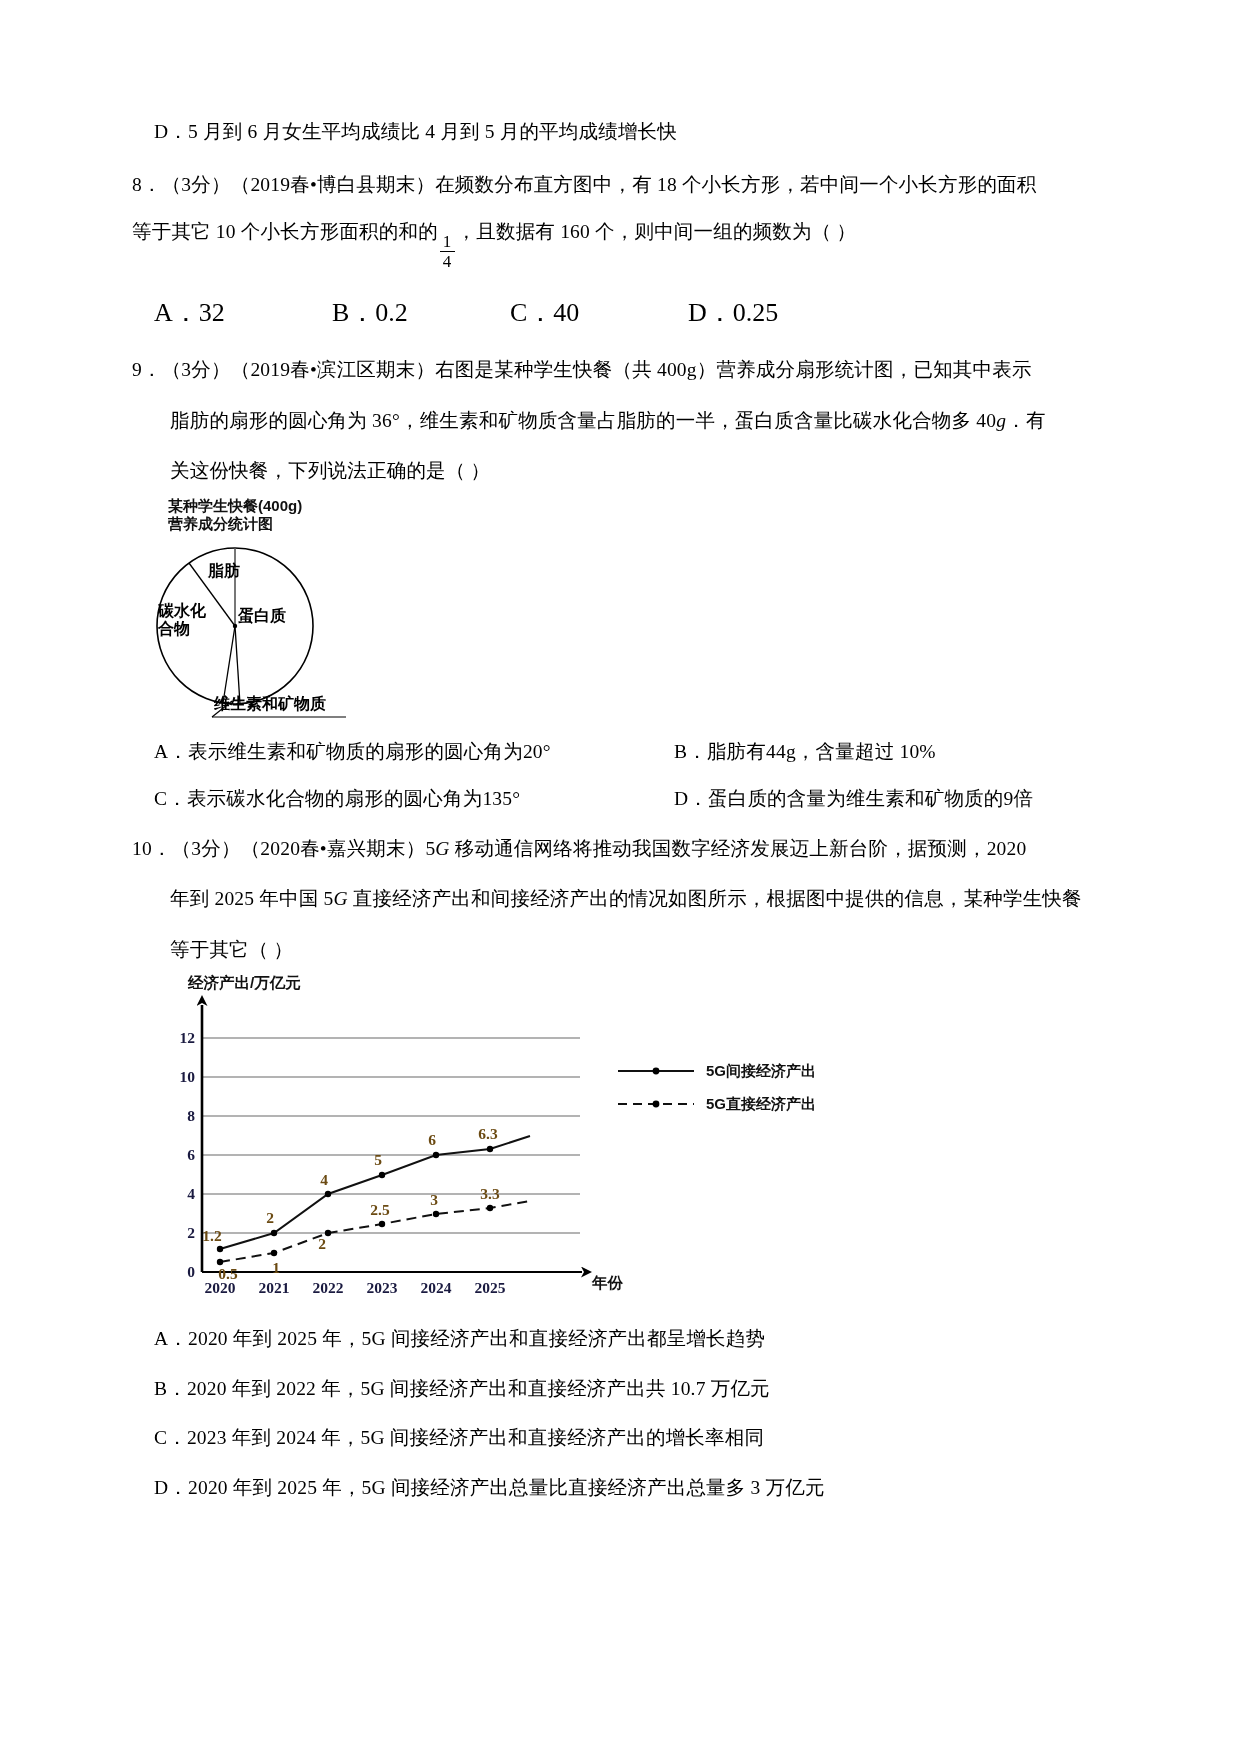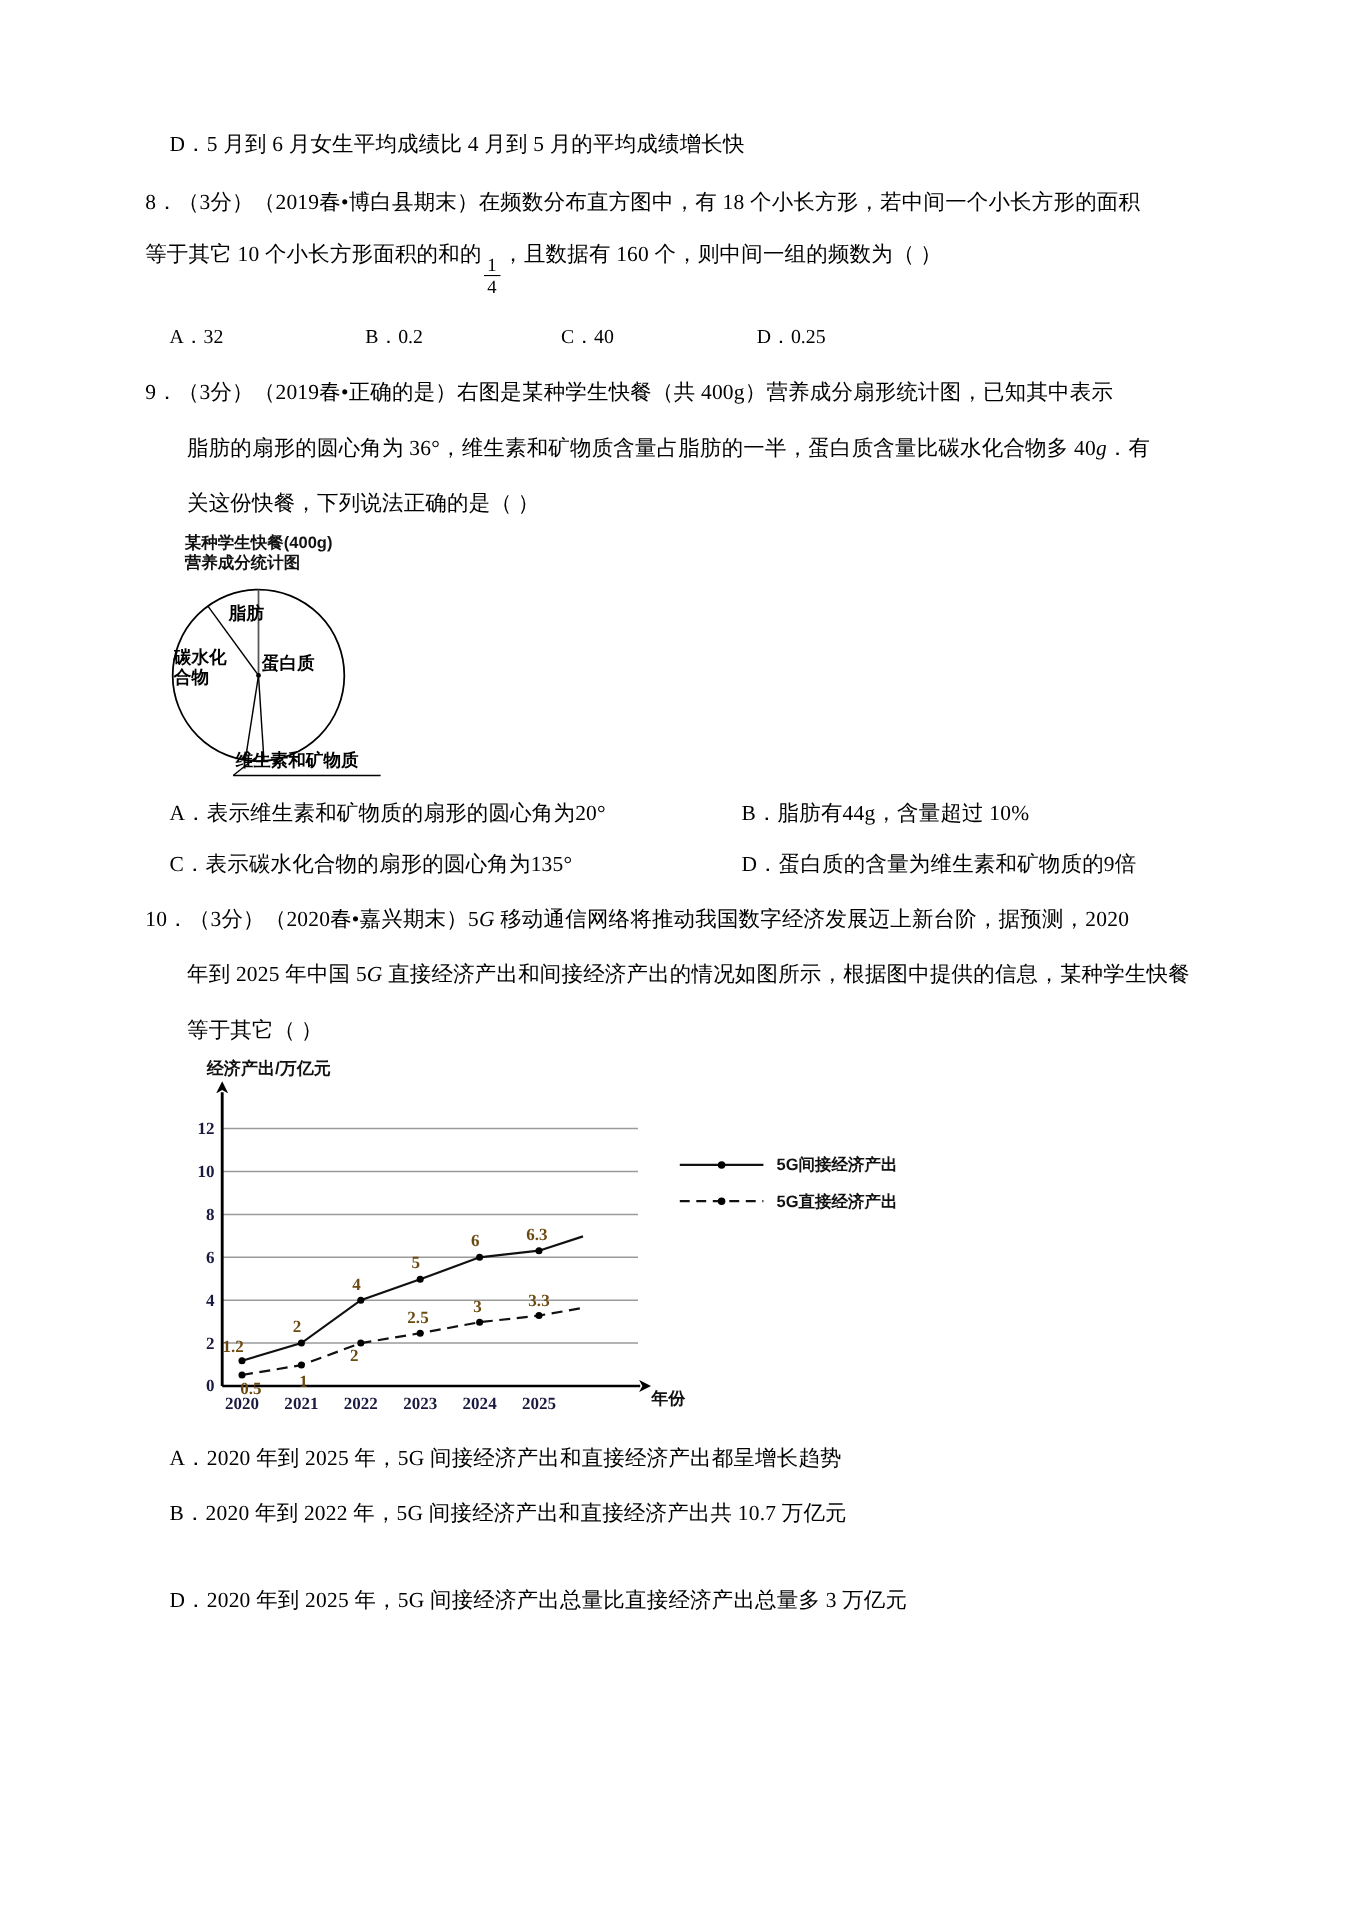--- a/index.html
+++ b/index.html
@@ -53,21 +53,21 @@
     width:100%;
     min-width:14px;
     border-top:1.3px solid #000;
     margin:1px 0;
   }
   .frac .den{ font-size:17px; padding:0 3px; }
 
   
   .opts{
     display:flex;
-    font-size:18px;
+    font-size:26px;
     padding-left:22px;
   }
   .opts > span{ display:inline-block; }
 
   
   .pie-wrap{
     position:relative;
     width:330px;height:225px;
     margin-left:18px;
   }
@@ -163,21 +163,21 @@
 
   <div class="opts">
     <span style="width:178px">A．32</span>
     <span style="width:178px">B．0.2</span>
     <span style="width:178px">C．40</span>
     <span>D．0.25</span>
   </div>
 
   <div class="gap-b"></div>
 
-  <div class="line indent-q"><span>9．</span><span>（3分）</span><span>（2019春•正确的是）</span><span>右图是某种学生快餐（共 400g）营养成分扇形统计图，已知其中表示</span></div>
+  <div class="line indent-q"><span>9．</span><span>（3分）</span><span>（2019春•滨江区期末）</span><span>右图是某种学生快餐（共 400g）营养成分扇形统计图，已知其中表示</span></div>
 
   <div style="height:31px"></div>
 
   <div class="line indent-cont"><span>脂肪的扇形的圆心角为 36°，维生素和矿物质含量占脂肪的一半，蛋白质含量比碳水化合物多 40</span><span class="it">g</span><span>．有</span></div>
 
   <div style="height:31px"></div>
 
   <div class="line indent-cont">关这份快餐，下列说法正确的是（      ）</div>
 
   <div style="height:16px"></div>
@@ -328,16 +328,17 @@
     <div class="legend-txt" style="left:556px;top:122px;">5G直接经济产出</div>
     <div class="xcap" style="left:442px;top:300px;">年份</div>
   </div>
 
   <div style="height:26px"></div>
 
   <div class="line indent-opt">A．2020 年到 2025 年，5G 间接经济产出和直接经济产出都呈增长趋势</div>
   <div style="height:30px"></div>
   <div class="line indent-opt">B．2020 年到 2022 年，5G 间接经济产出和直接经济产出共 10.7 万亿元</div>
   <div style="height:30px"></div>
+  <div class="line indent-opt">C．2023 年到 2024 年，5G 间接经济产出和直接经济产出的增长率相同</div>
   <div style="height:30px"></div>
   <div class="line indent-opt">D．2020 年到 2025 年，5G 间接经济产出总量比直接经济产出总量多 3 万亿元</div>
 
 </div>
 
 </body></html>

